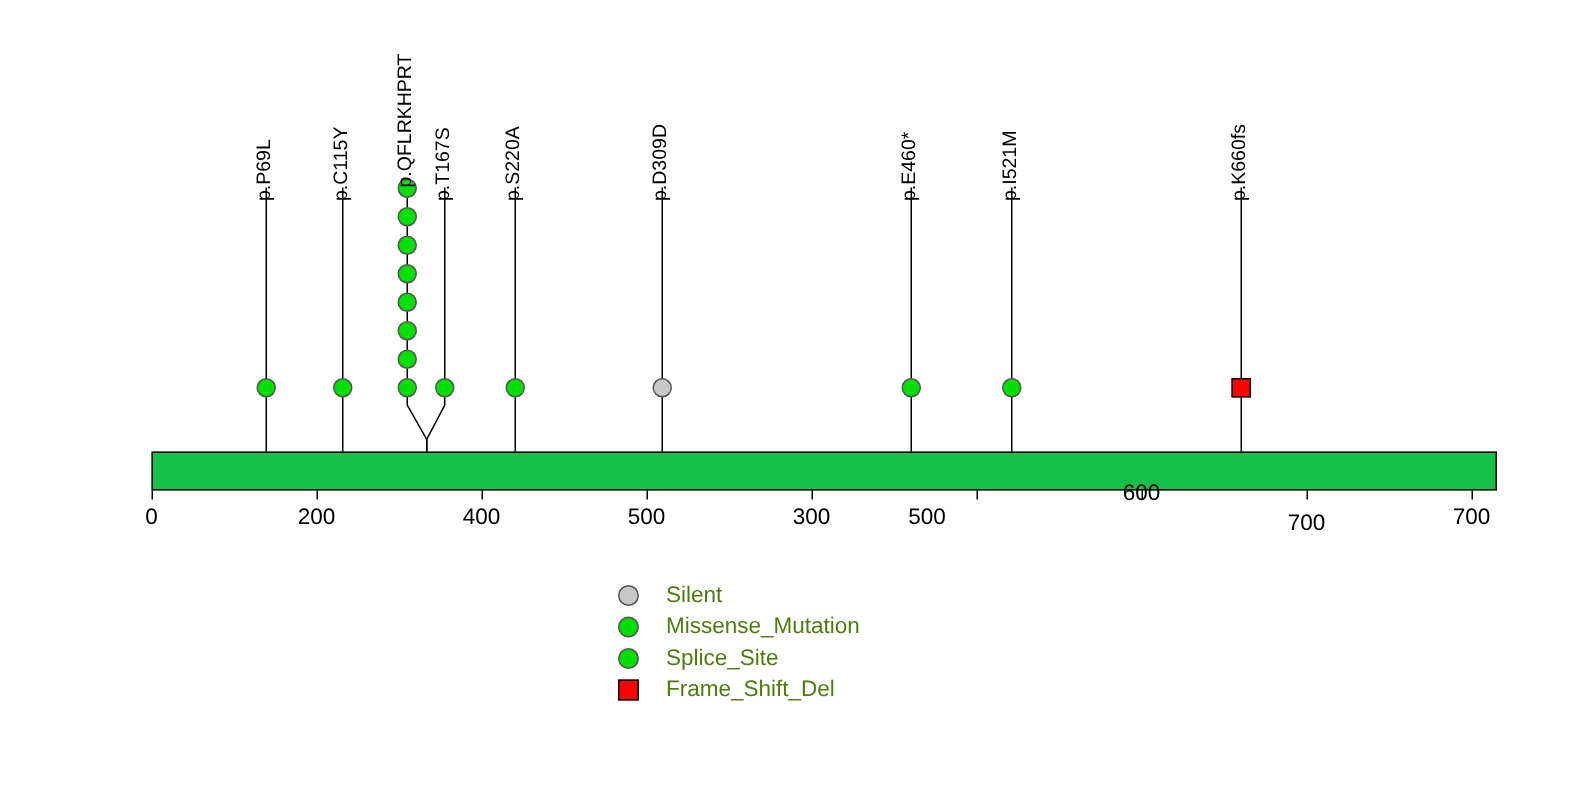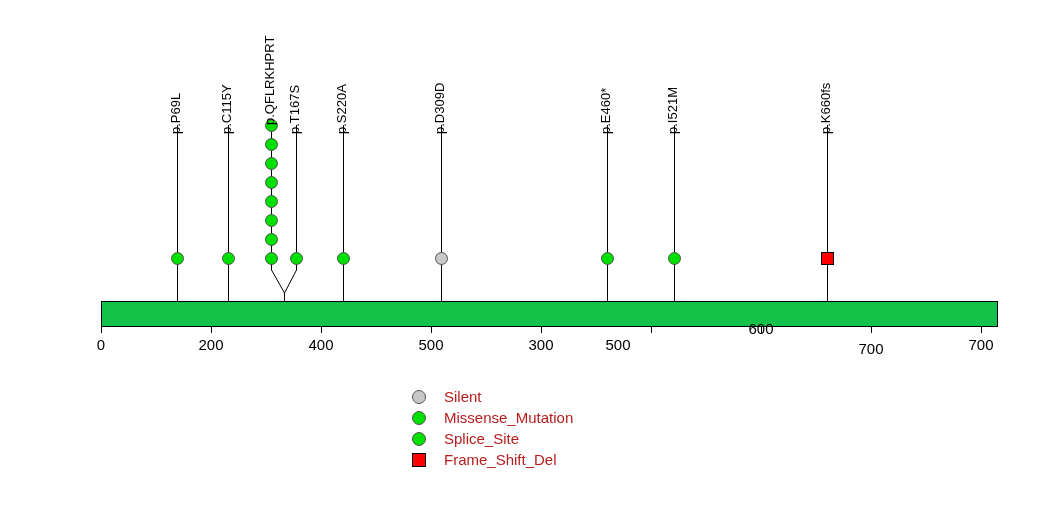--- a/index.html
+++ b/index.html
@@ -96,21 +96,21 @@
     border: 1px solid #555555;
     box-sizing: border-box;
   }
   .legend-swatch.circle { border-radius: 50%; }
   .legend-swatch.square { border-radius: 0; border-color:#000000; }
   .legend-text {
     position: absolute;
     left: 32px;
     top: 0px;
     font-size: 15px;
-    color: #b91c1c;
+    color: #4d7c0f;
     white-space: nowrap;
     font-family: "Liberation Sans", sans-serif;
   }
 </style>
 </head>
 <body>
 
 <div id="plot">
 
   <div id="backbone" style="left: 101px; top: 301px; width: 896.5px; height: 26px; background: rgb(20, 194, 74); border-color: rgb(0, 0, 0);"></div>

